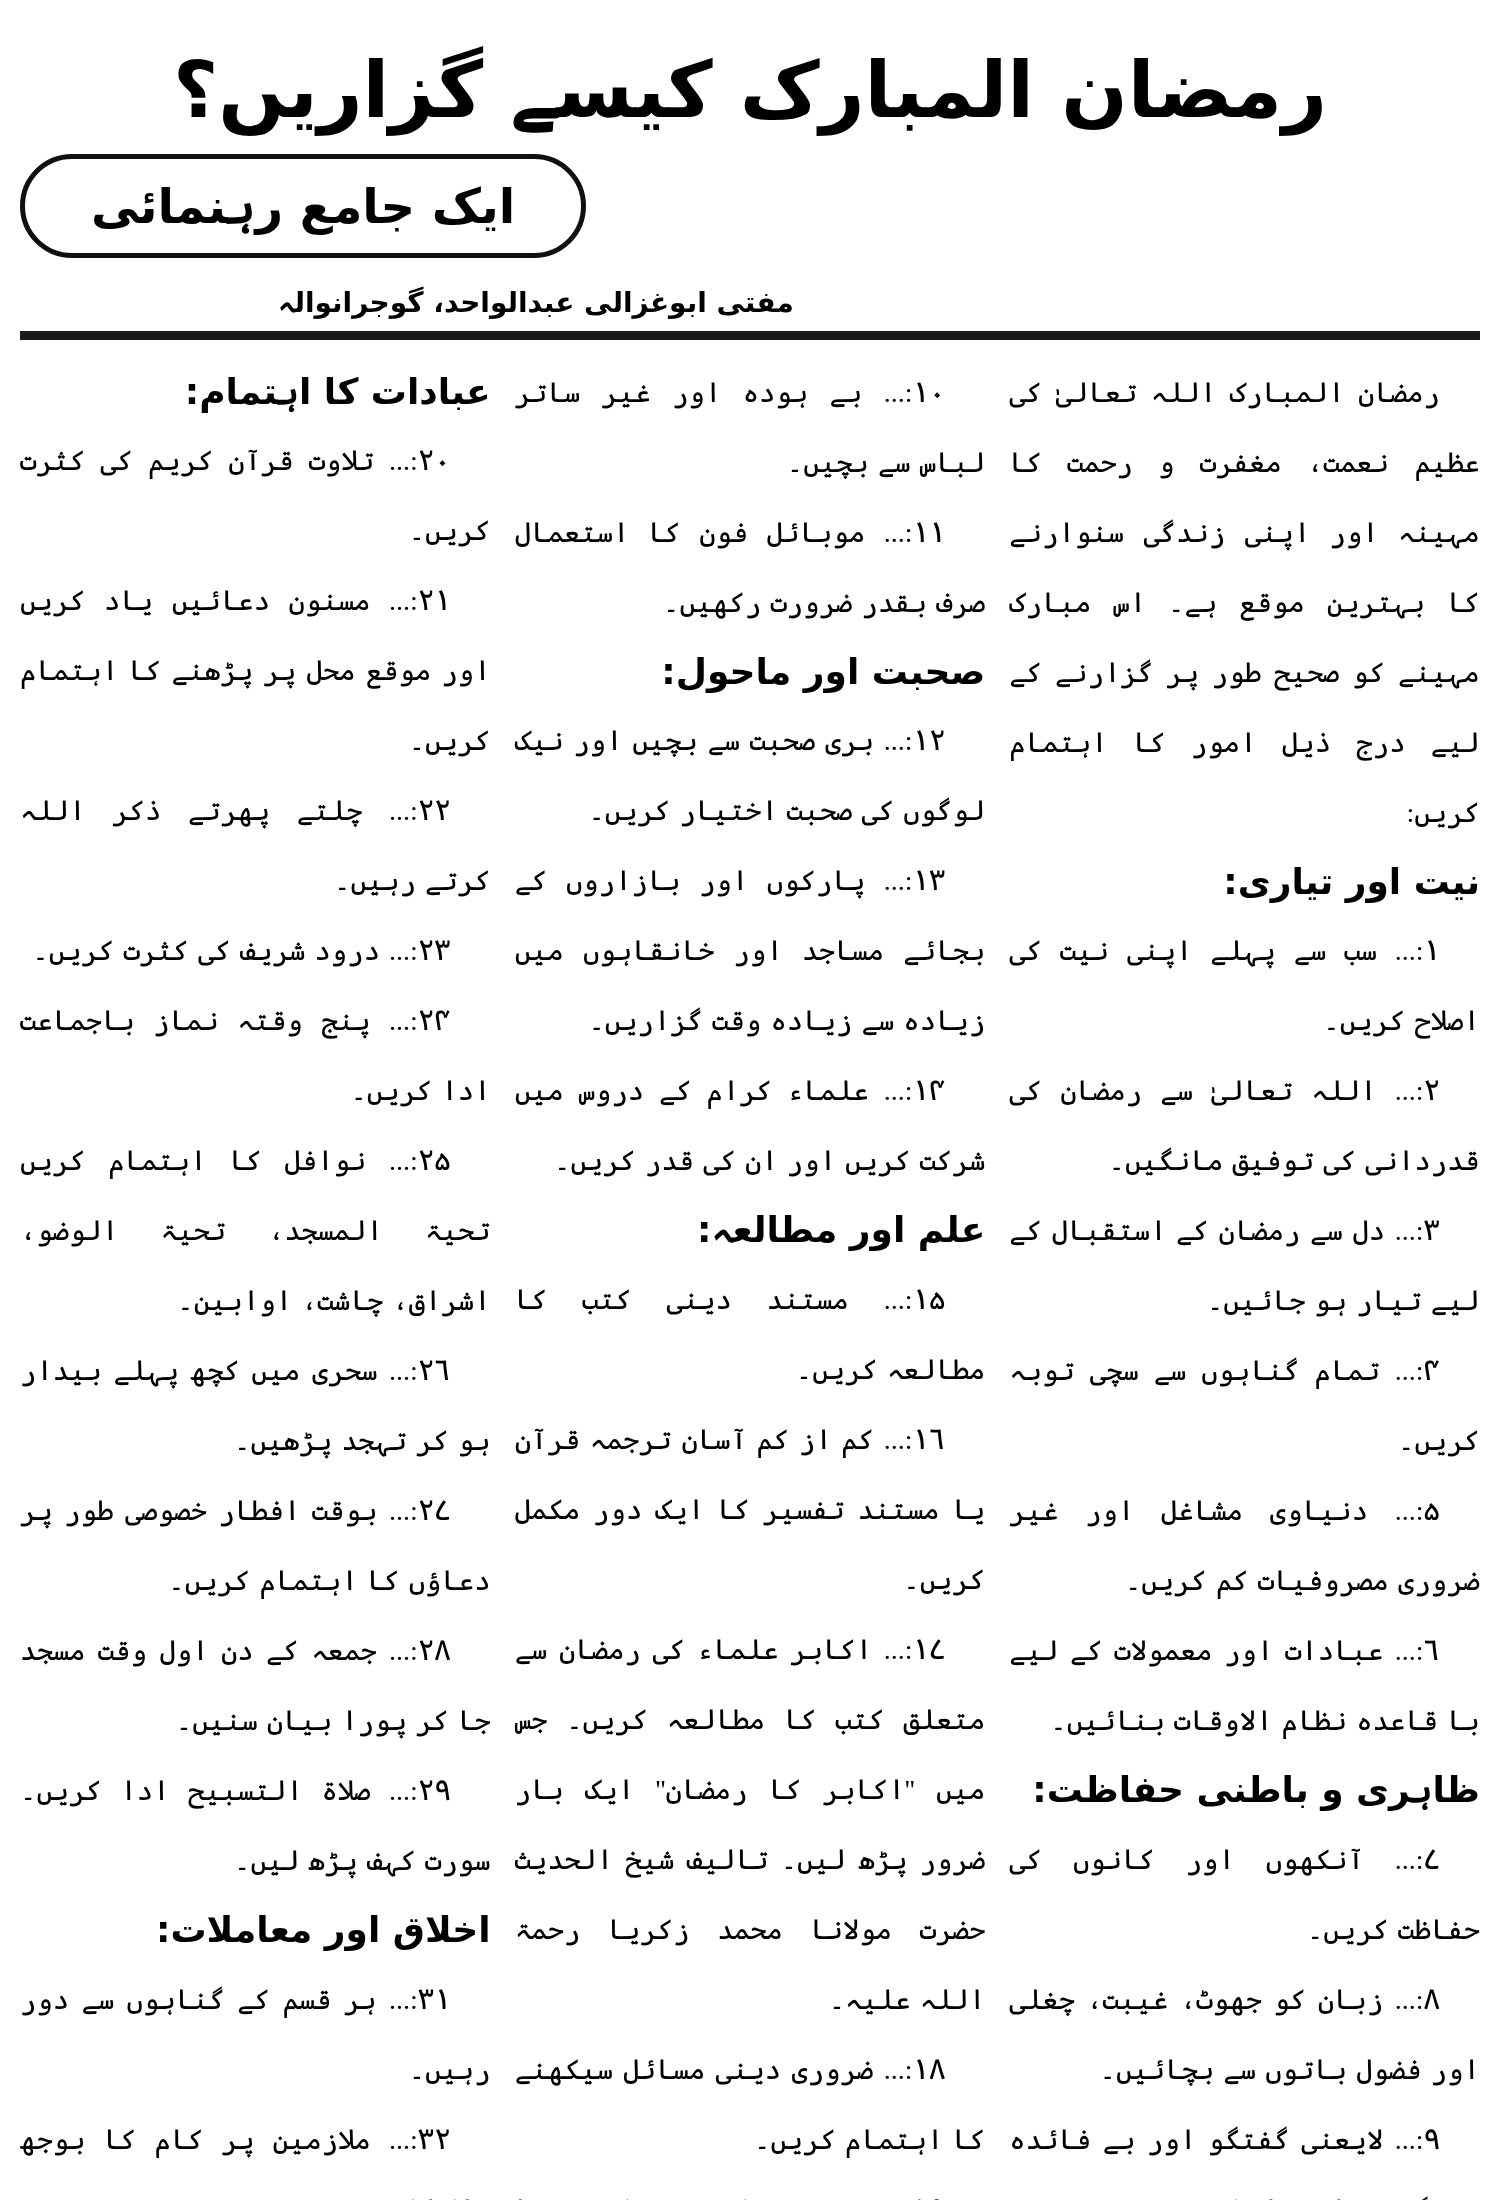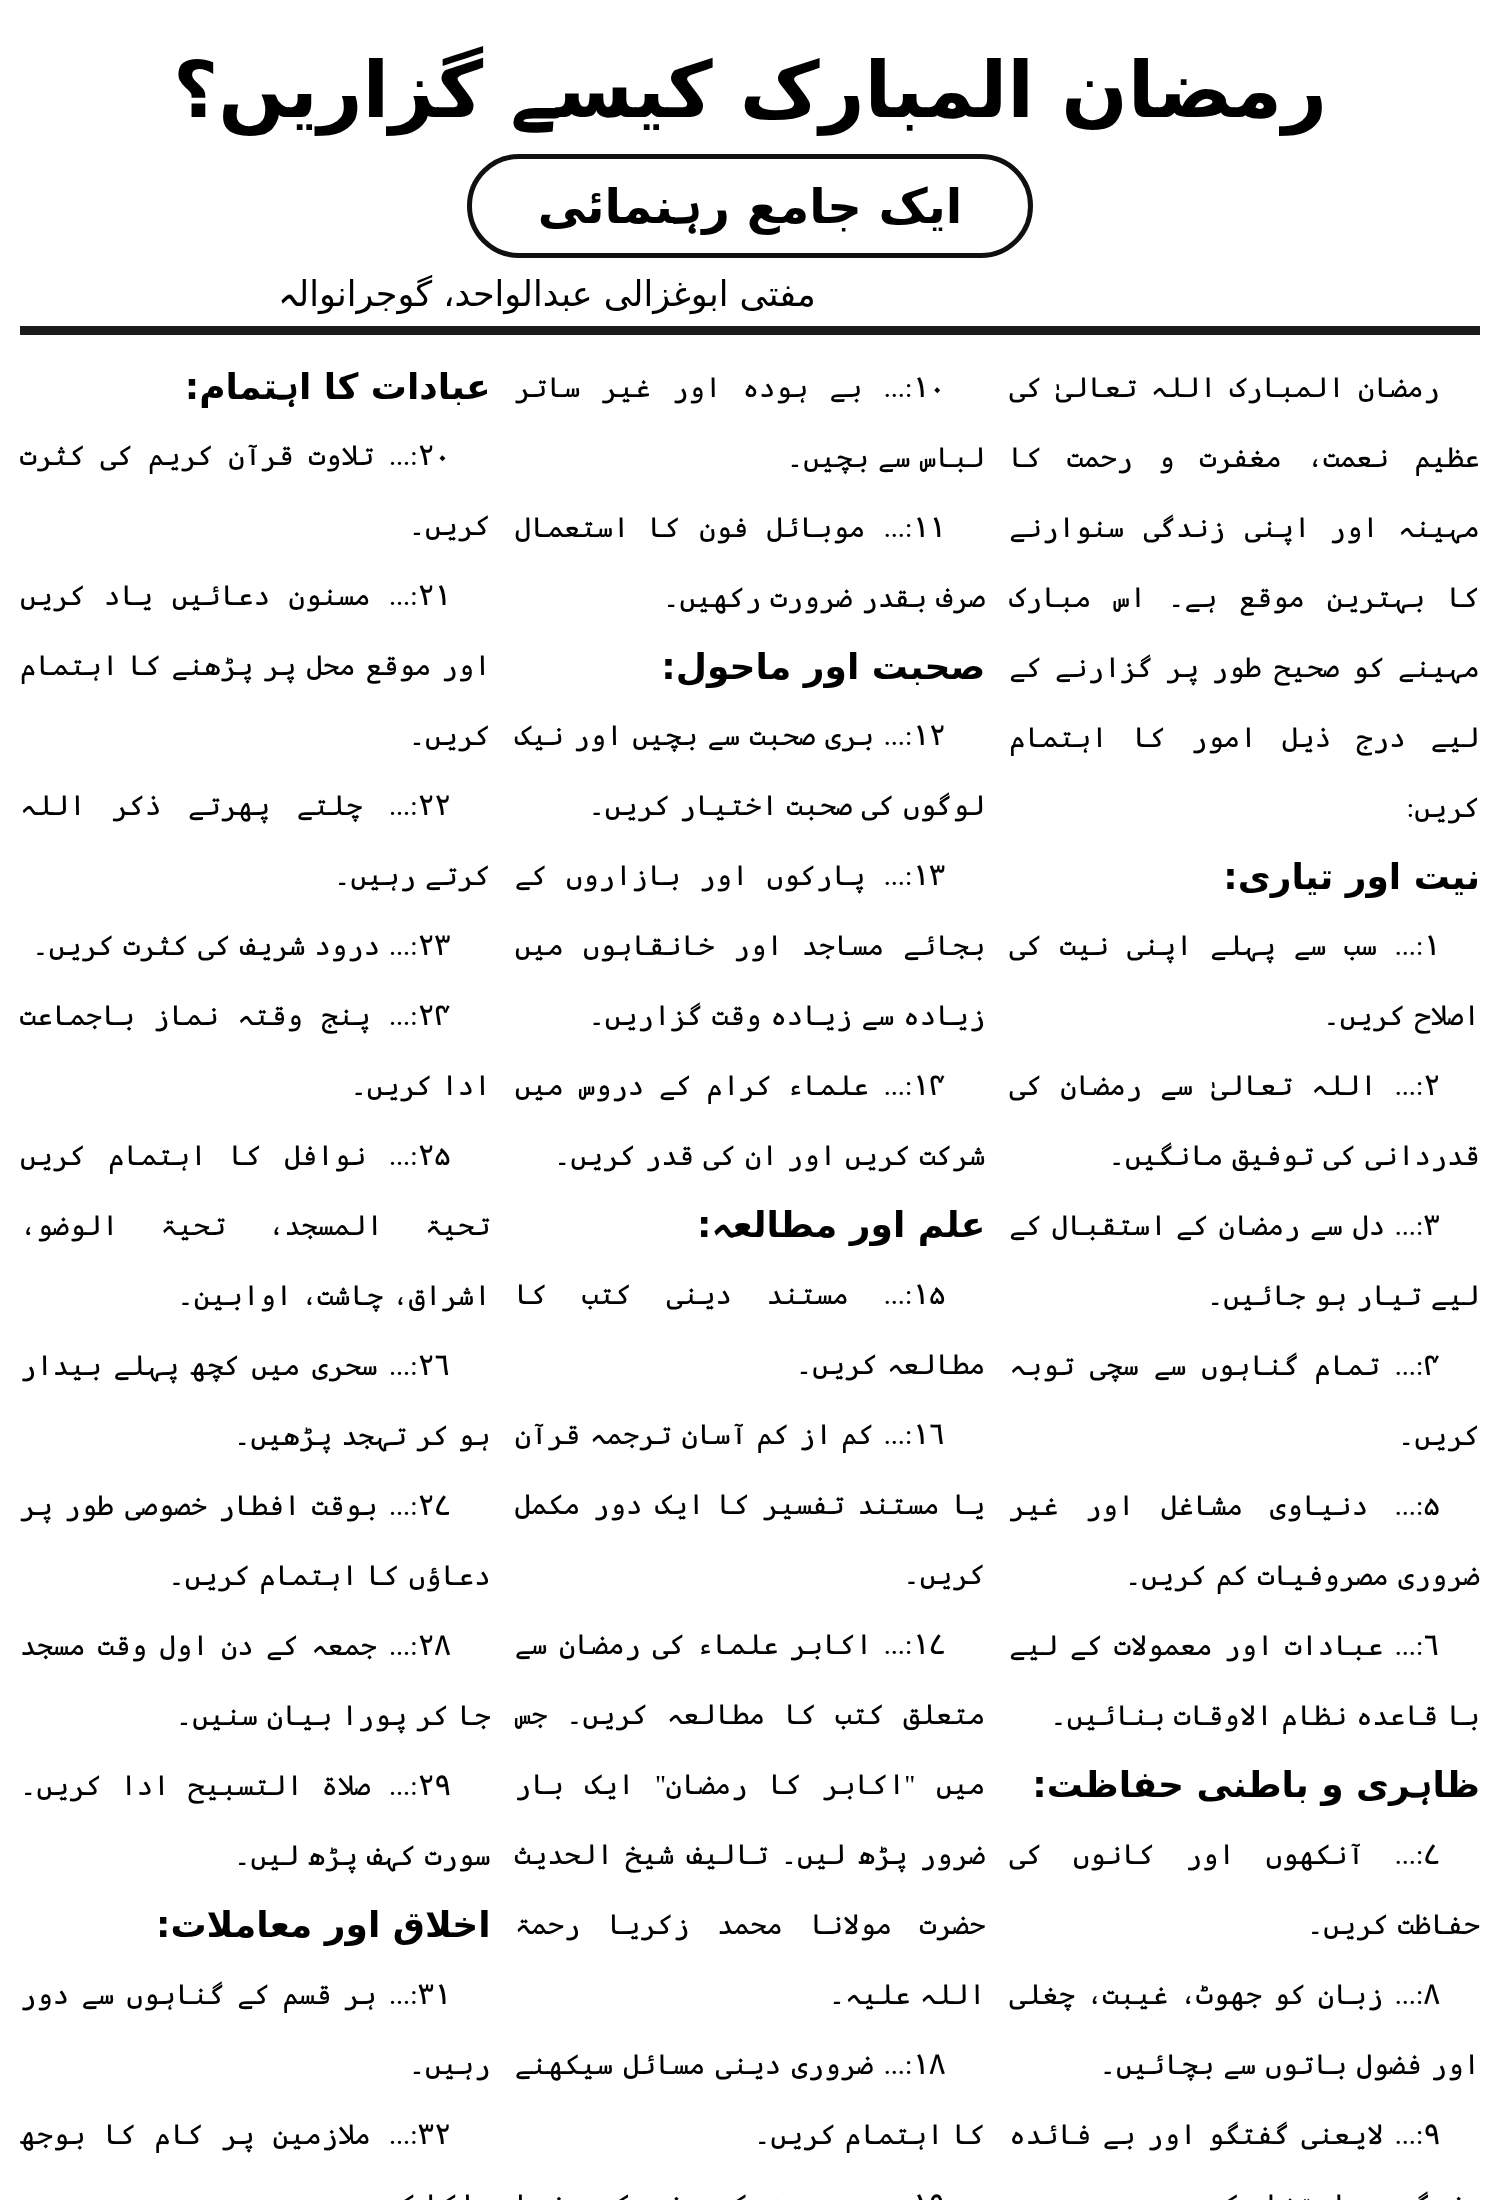--- a/index.html
+++ b/index.html
@@ -16,37 +16,37 @@
   }
   .title {
     direction: rtl;
     text-align: center;
     font-size: 78px;
     font-weight: bold;
     line-height: 1.25;
     margin-top: 26px;
     letter-spacing: -1px;
   }
-  .subtitle-wrap { text-align: center; margin-top: 14px; }
+  .subtitle-wrap { margin-top: 14px; }
   .subtitle-box {
     display: inline-block;
     direction: rtl;
     border: 5px solid #101010;
     border-radius: 52px;
     padding: 16px 66px;
     font-size: 48px;
     font-weight: bold;
     line-height: 1.3;
   }
   .author {
     direction: rtl;
     width: max-content;
-    margin: 16px 0 12px 258px;
-    font-size: 35px;
-    font-weight: normal;
+    margin: 28px 0 12px 258px;
+    font-size: 28px;
+    font-weight: bold;
   }
   .divider {
     height: 9px;
     background: #1b1b1b;
     margin-top: 8px;
   }
   .columns {
     direction: rtl;            
     display: flex;
     flex-direction: row;

